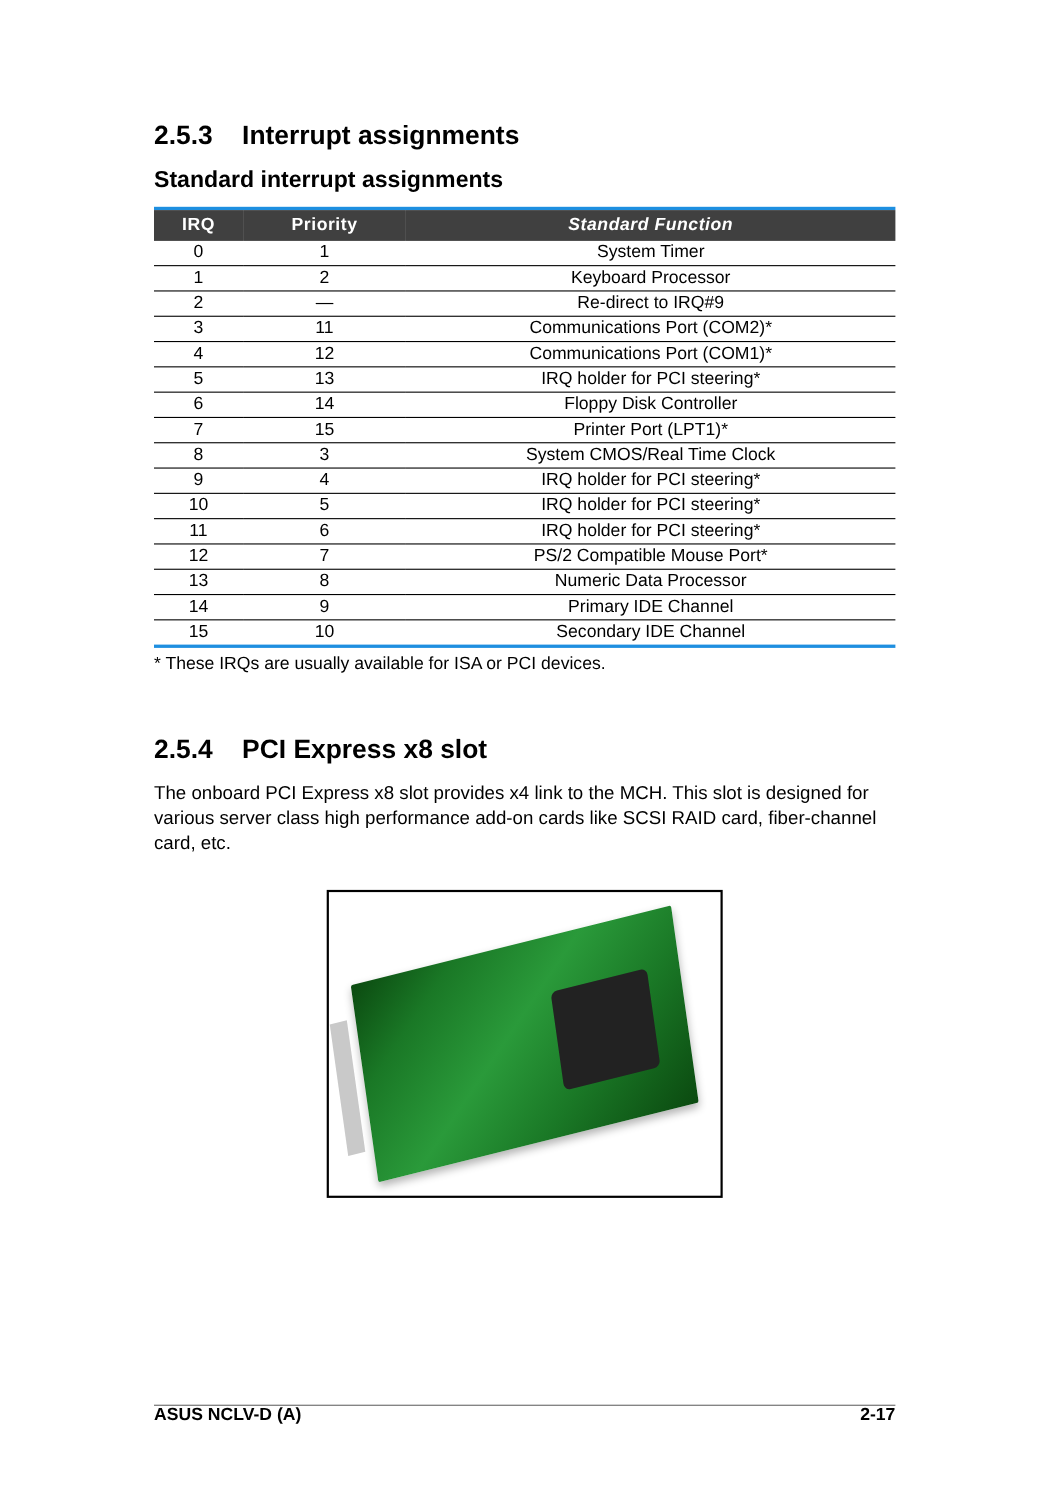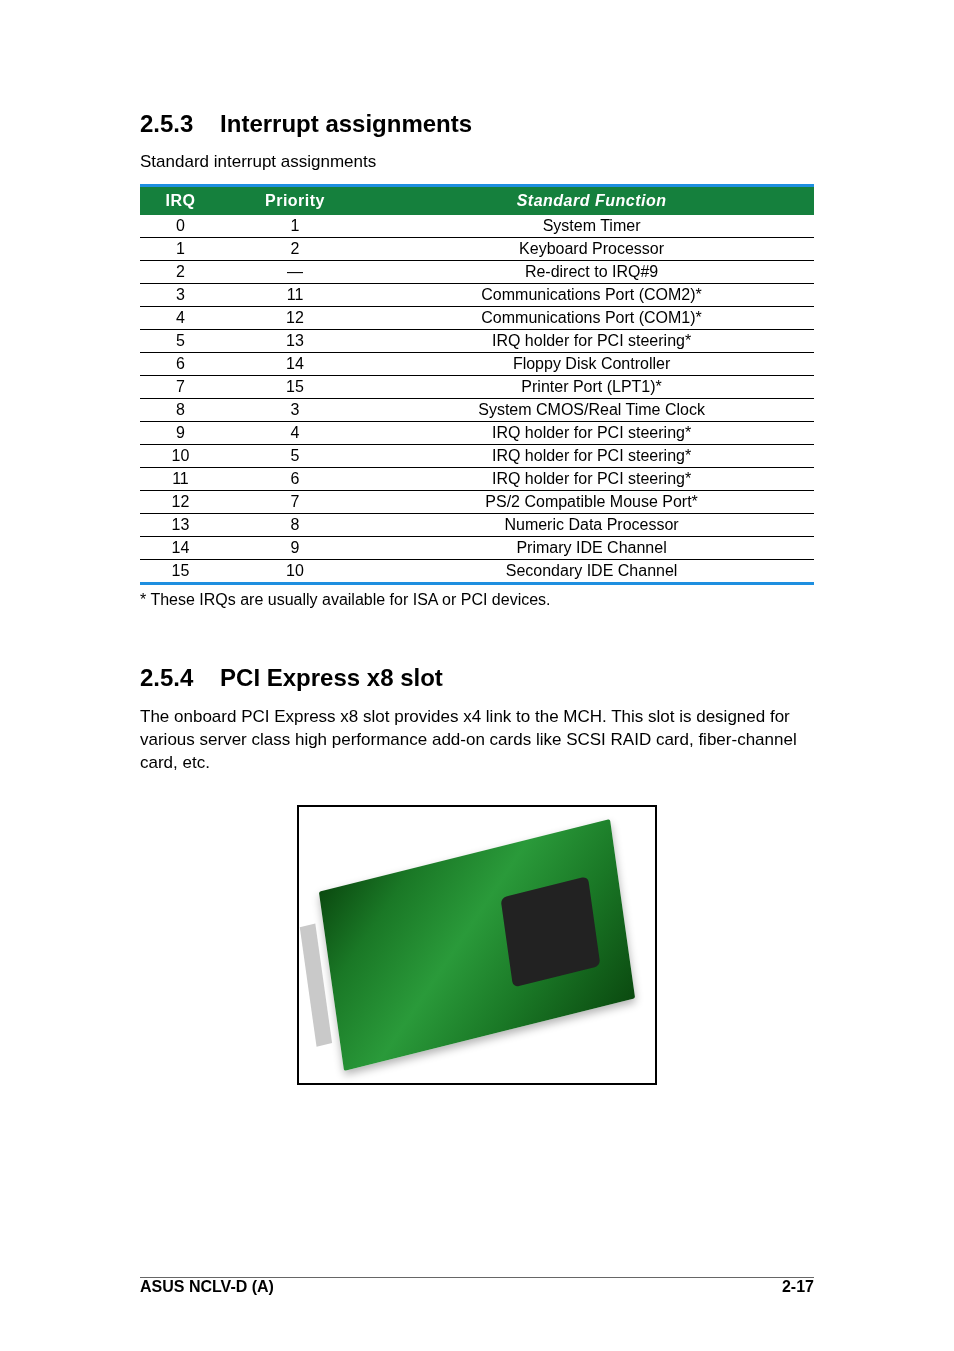--- a/index.html
+++ b/index.html
@@ -18,36 +18,36 @@
     }
     .section-heading {
       font-size: 24px;
       font-weight: bold;
       margin-bottom: 14px;
     }
     .section-heading .num {
       margin-right: 20px;
     }
     .subsection {
-      font-size: 17px;
-      font-weight: normal;
+      font-size: 21px;
+      font-weight: bold;
       margin-bottom: 12px;
     }
     .table-wrap {
       border-top: 3px solid #1e8fe0;
       border-bottom: 3px solid #1e8fe0;
       margin-bottom: 6px;
     }
     table {
       width: 100%;
       border-collapse: collapse;
       font-size: 16px;
     }
     thead {
-      background: #15803d;
+      background: #404040;
       color: #fff;
     }
     thead th {
       padding: 5px 8px;
       font-weight: bold;
       text-align: center;
       letter-spacing: 0.5px;
     }
     thead th.func {
       text-align: center;

